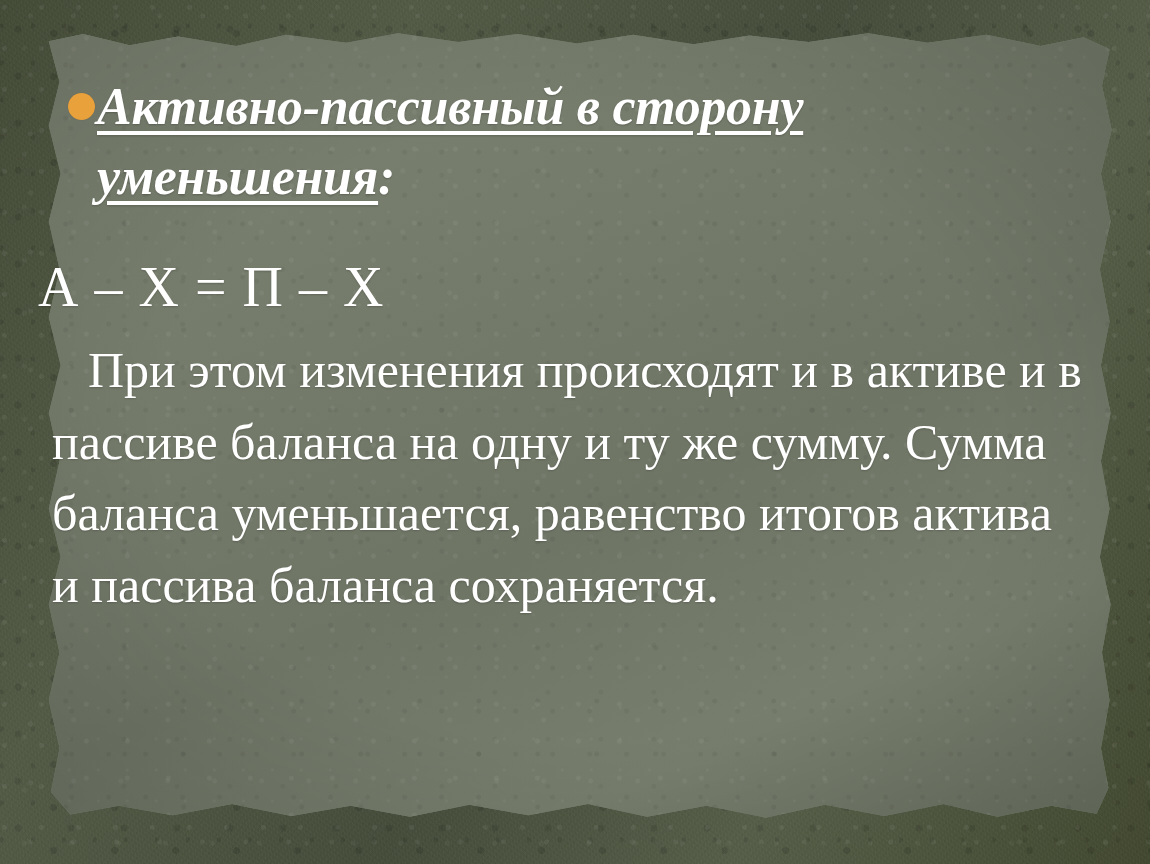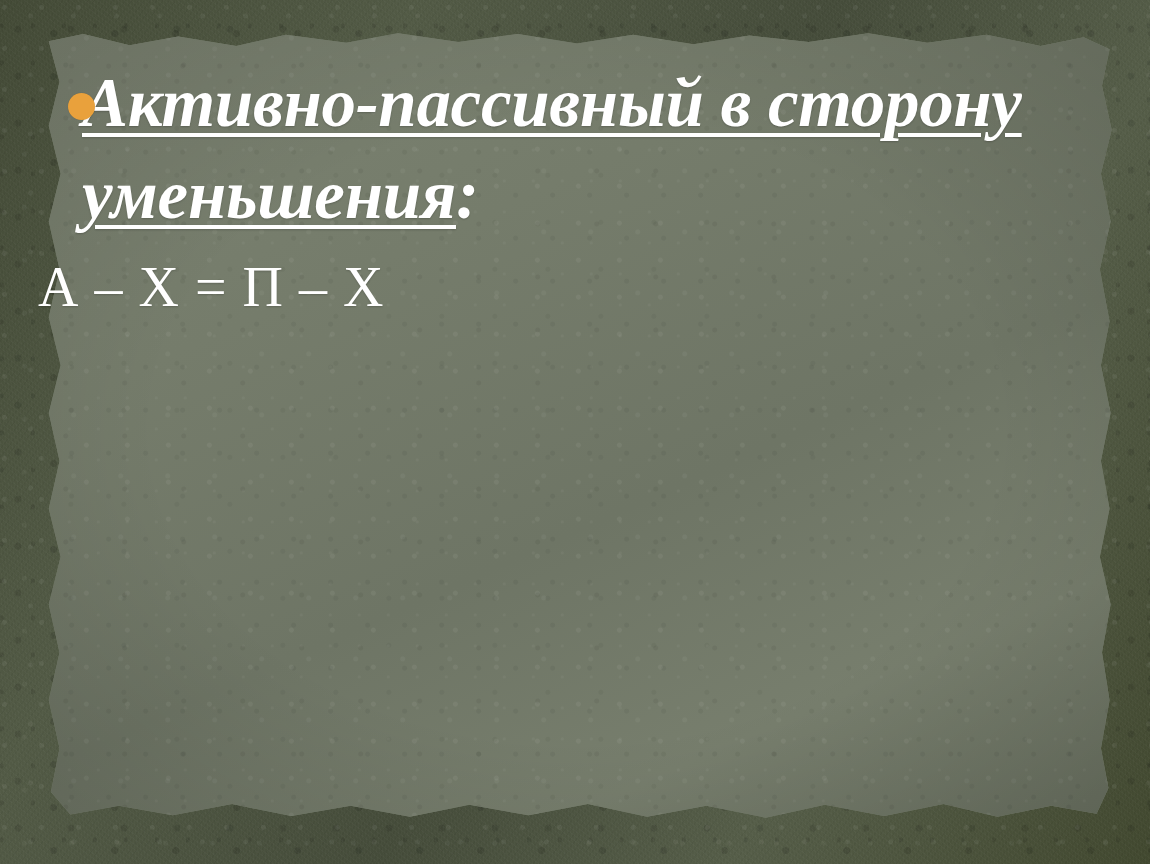--- a/index.html
+++ b/index.html
@@ -111,23 +111,23 @@
     left: 16px;
     top: 36px;
     width: 27px;
     height: 27px;
     border-radius: 50%;
     background: #e9a13c;
     box-shadow: 0 0 1px rgba(0,0,0,0.18);
   }
 
   .title-text {
-    margin: 0;
+    margin: 15px;
     padding-left: 30px;
-    font-size: 69px;
+    font-size: 52px;
     line-height: 1.34;
     font-weight: bold;
     font-style: italic;
     color: #ffffff;
     letter-spacing: -0.3px;
     text-shadow: 0 1px 2px rgba(0,0,0,0.20);
   }
   .title-text .u {
     text-decoration: underline;
     text-decoration-thickness: 4px;
@@ -173,15 +173,16 @@
 
   <div id="content">
 
     <div class="title-block">
       <span class="bullet-dot"></span>
       <h1 class="title-text"><span class="u">Активно-пассивный в сторону уменьшения</span><span>:</span></h1>
     </div>
 
     <div class="formula">А – Х = П – Х</div>
 
+    <p class="body-text">При этом изменения происходят и в активе и в пассиве баланса на одну и ту же сумму. Сумма баланса уменьшается, равенство итогов актива и пассива баланса сохраняется.</p>
 
   </div>
 </div>
 
 </body></html>

